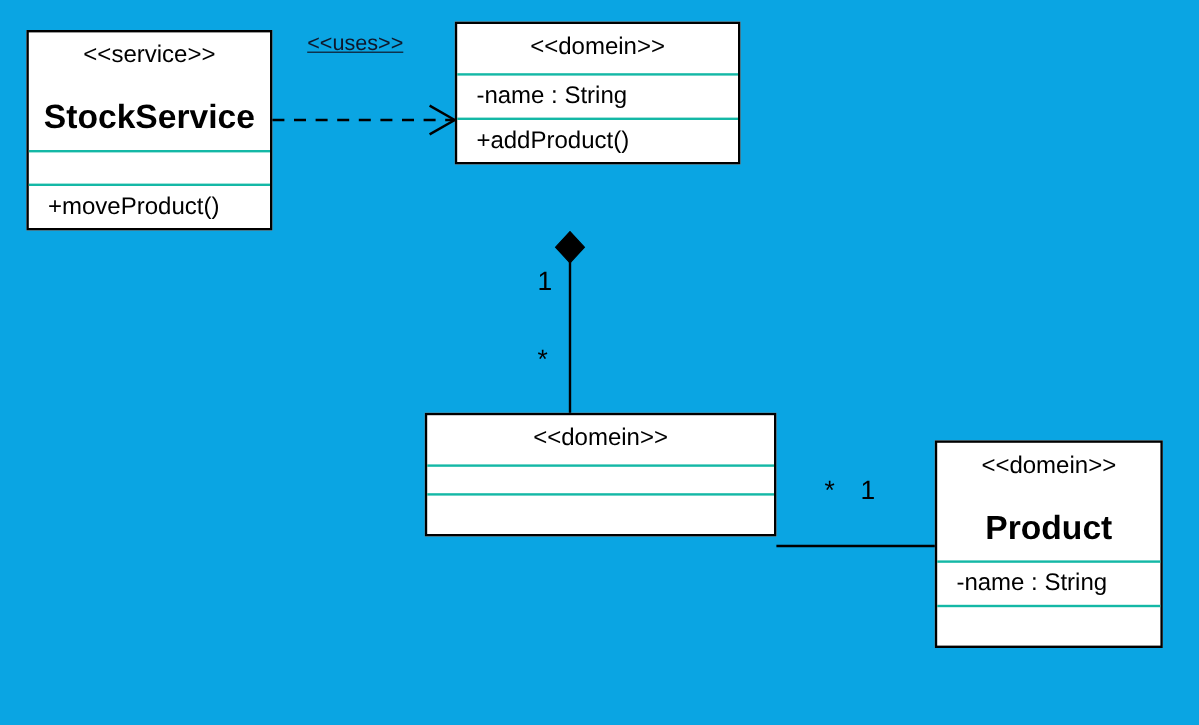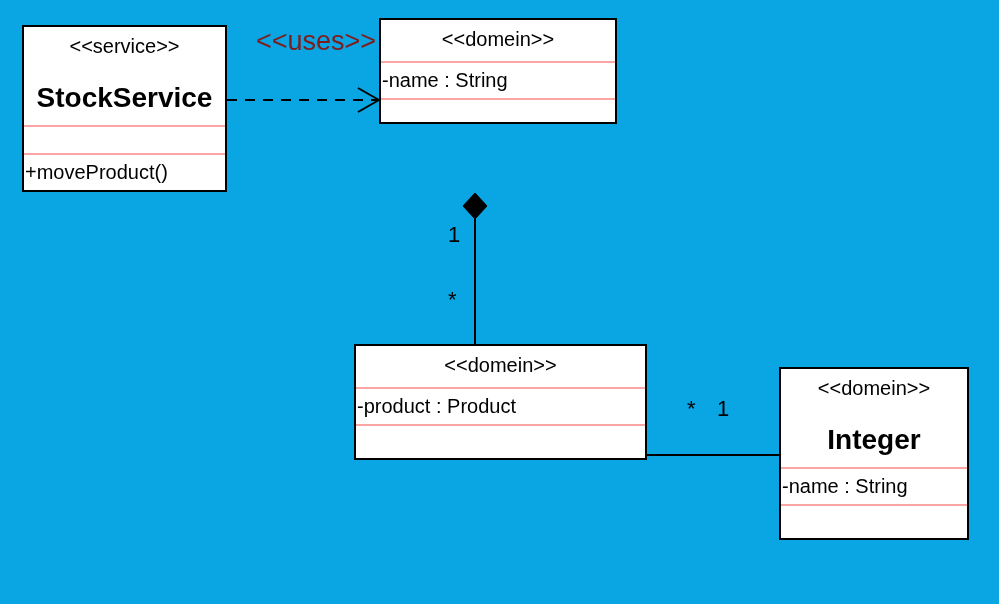--- a/index.html
+++ b/index.html
@@ -18,44 +18,45 @@
   }
   .uml-class {
     position: absolute;
     background: #ffffff;
     border: 2px solid #000;
     box-sizing: border-box;
     display: flex;
     flex-direction: column;
   }
   .uml-section {
-    border-top: 2px solid #fca5a5;
-    padding: 4px 1px;
+    border-top: 2px solid #14b8a6;
+    padding: 4px 16px;
     font-size: 20px;
     line-height: 1.35;
     min-height: 14px;
   }
   .uml-section.first { border-top: none; }
   .uml-title {
     text-align: center;
     padding: 6px 8px 8px;
   }
   .stereotype {
     font-size: 20px;
   }
   .classname {
     font-weight: bold;
     font-size: 28px;
     margin-top: 19px;
   }
   .label {
     position: absolute;
-    font-size: 27px;
-    color: #7f1d1d;
+    font-size: 18px;
+    color: #0f172a;
     white-space: nowrap;
+    text-decoration: underline;
   }
   svg.overlay {
     position: absolute;
     left: 0; top: 0;
     width: 999px; height: 604px;
     pointer-events: none;
   }
   .mult {
     position: absolute;
     font-size: 22px;
@@ -79,37 +80,37 @@
   </div>
 
   <div class="uml-class" style="left:379px; top:18px; width:238px;">
     <div class="uml-section first uml-title">
       <div class="stereotype">&lt;&lt;domein&gt;&gt;</div>
     </div>
     <div class="uml-section">
       <div>-name : String</div>
     </div>
     <div class="uml-section">
+      <div>+addProduct()</div>
     </div>
   </div>
 
   <div class="uml-class" style="left:354px; top:344px; width:293px;">
     <div class="uml-section first uml-title">
       <div class="stereotype">&lt;&lt;domein&gt;&gt;</div>
     </div>
     <div class="uml-section">
-      <div>-product : Product</div>
     </div>
     <div class="uml-section" style="min-height:24px;"></div>
   </div>
 
   <div class="uml-class" style="left:779px; top:367px; width:190px;">
     <div class="uml-section first uml-title">
       <div class="stereotype">&lt;&lt;domein&gt;&gt;</div>
-      <div class="classname">Integer</div>
+      <div class="classname">Product</div>
     </div>
     <div class="uml-section">
       <div>-name : String</div>
     </div>
     <div class="uml-section" style="min-height:24px;"></div>
   </div>
 
   <div class="label" style="left:256px; top:26px;">&lt;&lt;uses&gt;&gt;</div>
 
   <div class="mult" style="left:448px; top:222px;">1</div>

